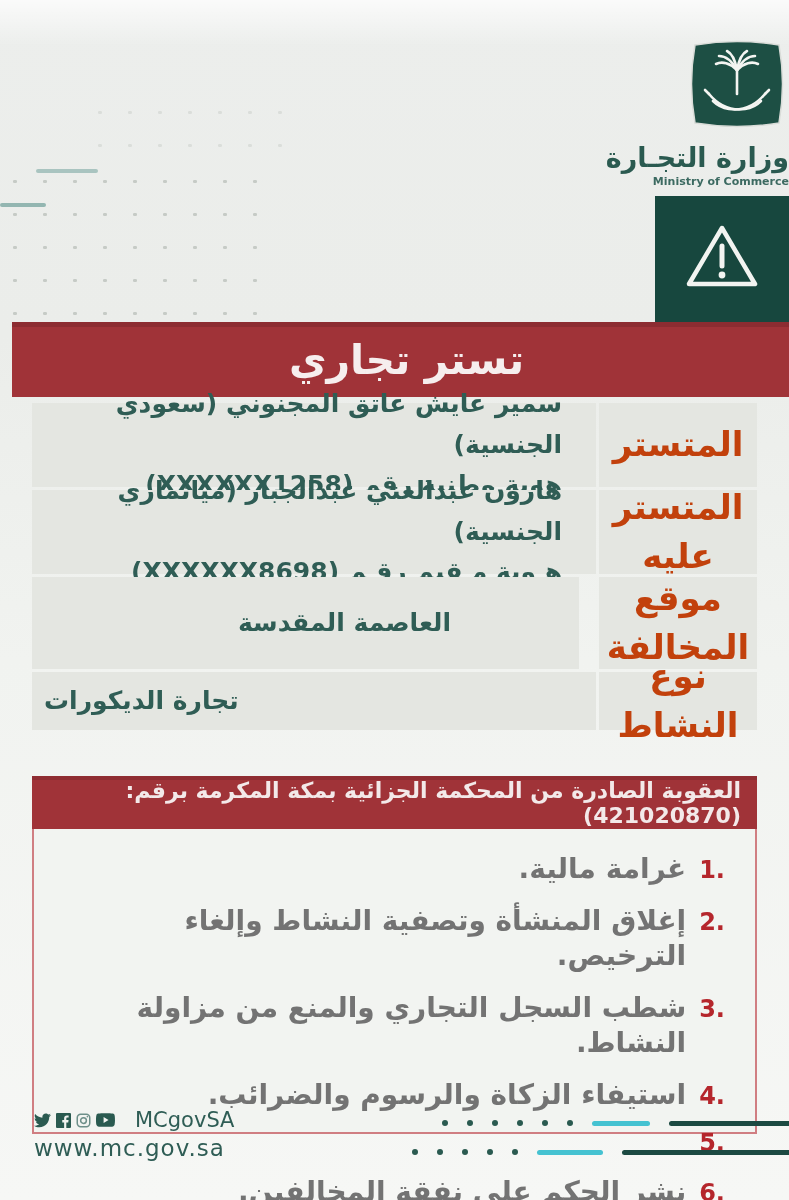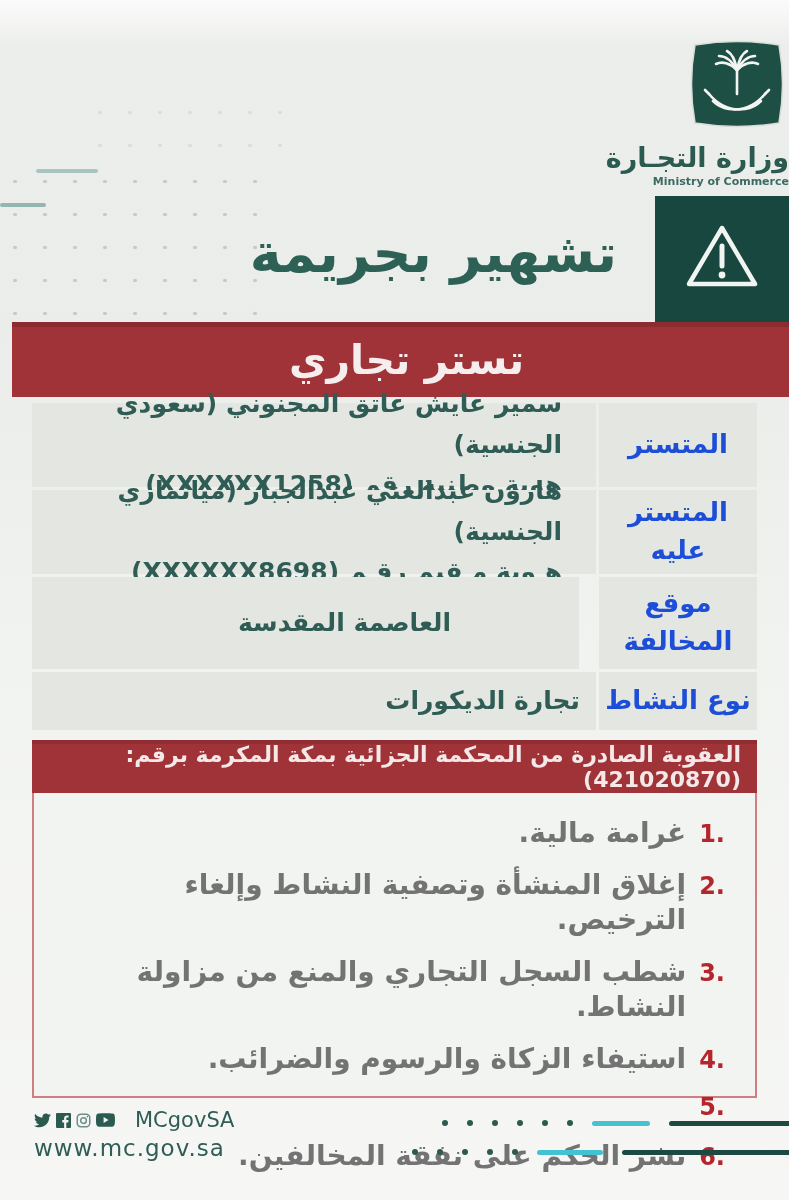--- a/index.html
+++ b/index.html
@@ -26,28 +26,28 @@
   .warn-box { position:absolute; top:196px; right:0; width:134px; height:126px;
     background:#17473e; display:flex; align-items:center; justify-content:center; }
   
   .crime-banner { position:absolute; top:322px; left:12px; width:789px; height:75px;
     background:#a03338; box-shadow:inset 0 5px 0 rgba(0,0,0,.12);
     display:flex; align-items:center; justify-content:center;
     color:#f6eeee; font-size:41px; font-weight:bold; }
   
   .trow { position:absolute; left:32px; width:725px; display:flex; gap:3px; }
   .tlabel { width:158px; background:#e4e6e1; display:flex; align-items:center; justify-content:center;
-    text-align:center; color:#1d4ed8; font-weight:bold; font-size:26px; line-height:1.45; padding:4px 6px; }
+    text-align:center; color:#c2410c; font-weight:bold; font-size:34px; line-height:1.45; padding:4px 6px; }
   .tvalue { flex:1; background:#e4e6e1; display:flex; flex-direction:column; justify-content:center;
     text-align:right; padding:4px 34px 4px 12px; color:#2f5d55; font-weight:bold; font-size:25px; line-height:1.62; }
   
   .penalty-box { position:absolute; left:32px; top:740px; width:725px; }
   .penalty-header { height:53px; background:#a03338; box-shadow:inset 0 4px 0 rgba(0,0,0,.1);
     display:flex; align-items:center; padding:0 16px;
-    color:#f3e9e9; font-size:22px; font-weight:bold; }
+    color:#f3e9e9; font-size:22px; font-weight:bold;margin-top:36px; }
   .penalty-body { border:2px solid #d07e82; border-top:none; background:#f2f4f1;
     padding:22px 30px 18px 14px; height:305px; }
   .penalty-item { display:flex; align-items:baseline; gap:13px; margin-bottom:17px; }
   .penalty-num { color:#b5262c; font-weight:bold; font-size:24px; direction:ltr; unicode-bidi:isolate; }
   .penalty-text { color:#737373; font-weight:bold; font-size:28px; line-height:1.25; }
   
   .footer-left { position:absolute; left:34px; top:1108px; color:#2f5d55; }
   .social-row { display:flex; align-items:center; gap:5px; }
   .social-row svg { display:block; }
   .handle { margin-left:15px; font-size:21px; color:#2f5d55; }
@@ -86,21 +86,20 @@
           <path d="M80 56 C70 68 58 73 44 71 C38 70 32 67 28 63"></path>
           <line x1="24" y1="56" x2="20" y2="52"></line>
           <line x1="80" y1="56" x2="84" y2="52"></line>
         </g>
       </svg>
     </span>
     <div class="logo-title">وزارة التجـارة</div>
     <div class="logo-sub">Ministry of Commerce</div>
   </div>
 
-  <div class="main-title rtl">تشهير بجريمة</div>
   <div class="warn-box">
     <span>
       <svg width="78" height="70" viewBox="0 0 78 70">
         <path d="M39 6 L72 62 L6 62 Z" fill="none" stroke="#f2f4f1" stroke-width="4.5" stroke-linejoin="round"></path>
         <line x1="39" y1="24" x2="39" y2="44" stroke="#f2f4f1" stroke-width="5" stroke-linecap="round"></line>
         <circle cx="39" cy="53" r="3.4" fill="#f2f4f1"></circle>
       </svg>
     </span>
   </div>
 
@@ -121,21 +120,21 @@
     </div>
   </div>
   <div class="trow rtl" style="top:577px;height:92px;gap:20px;">
     <div class="tlabel">موقع المخالفة</div>
     <div class="tvalue" style="padding-left:112px;">
       <span style="text-align:center;">العاصمة المقدسة</span>
     </div>
   </div>
   <div class="trow rtl" style="top:672px;height:58px;">
     <div class="tlabel">نوع النشاط</div>
-    <div class="tvalue" style="padding-right:16px;">
+    <div class="tvalue" style="padding-right:28px;align-items:flex-end;">
       <span>تجارة الديكورات</span>
     </div>
   </div>
 
   <div class="penalty-box">
     <div class="penalty-header rtl">العقوبة الصادرة من المحكمة الجزائية بمكة المكرمة برقم:(421020870)</div>
     <div class="penalty-body rtl">
       <div class="penalty-item">
         <span class="penalty-num">1.</span>
         <span class="penalty-text">غرامة مالية.</span>

